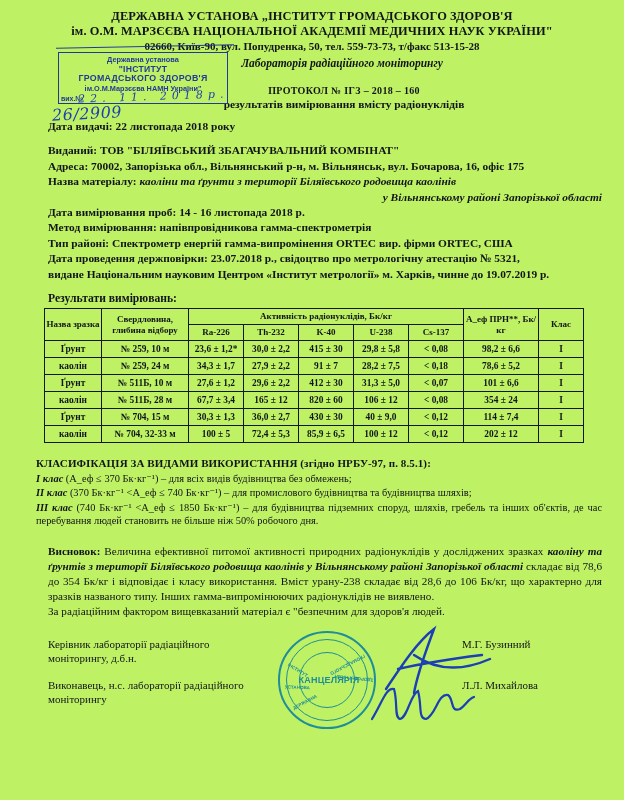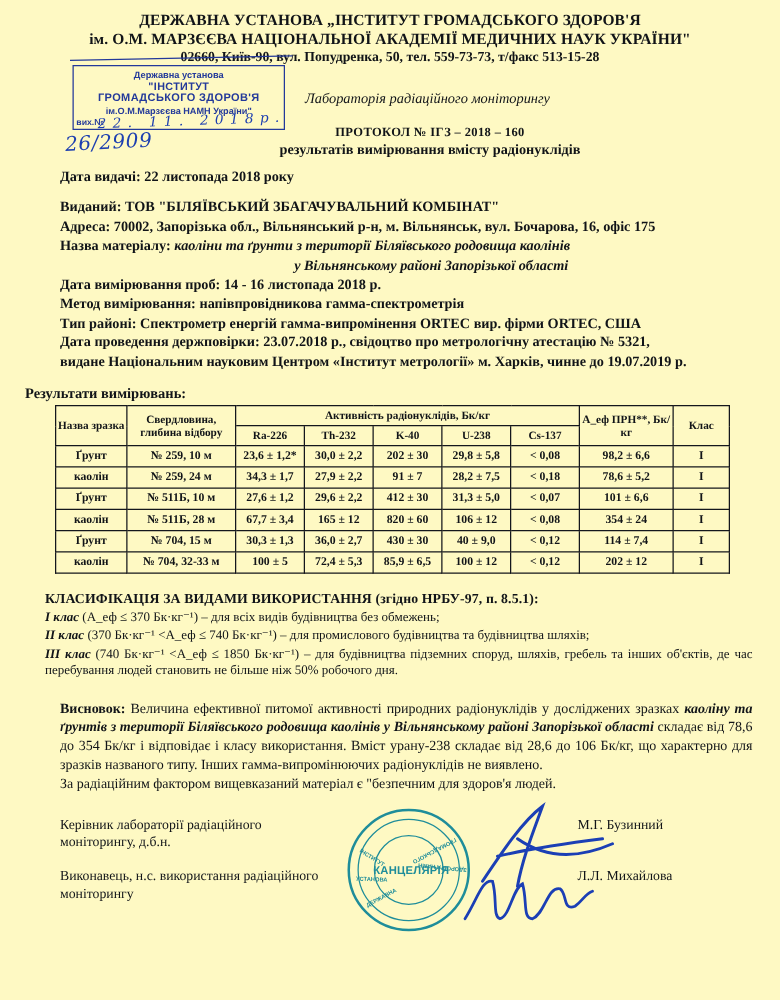--- a/index.html
+++ b/index.html
@@ -14,21 +14,21 @@
     font-family: "Liberation Serif", "DejaVu Serif", serif;
     color: #111418;
     overflow: hidden;
   }
   .page {
     position: relative;
     width: 624px;
     height: 800px;
     padding: 0;
     box-sizing: border-box;
-    background: #fef9c3;
+    background: #bef264;
   }
 
   
   .org-header {
     text-align: center;
     padding-top: 9px;
   }
   .org-line {
     font-weight: bold;
     font-size: 12.4px;
@@ -38,23 +38,23 @@
   }
   .addr-line {
     font-weight: bold;
     font-size: 11px;
     line-height: 14px;
     margin-top: 1px;
     white-space: nowrap;
   }
   .lab-line {
     font-style: italic;
-    font-weight: normal;
+    font-weight: bold;
     font-size: 11.5px;
-    margin-top: 20px;
+    margin-top: 4px;
     margin-left: 60px;
   }
 
   
   .rect-stamp {
     position: absolute;
     left: 58px;
     top: 52px;
     width: 170px;
     height: 52px;
@@ -139,30 +139,30 @@
   .mat-line1 {
     font-style: italic;
     font-weight: bold;
     display: inline-block;
     width: 400px;
     text-align: justify;
   }
   .mat-line2 {
     font-style: italic;
     font-weight: bold;
-    text-align: center;
+    text-align: right;
     margin-left: 40px;
   }
   .just { text-align: justify; }
 
   
   .res-label {
     font-weight: bold;
     font-size: 11.6px;
-    padding-left: 20px;
+    padding-left: 48px;
     margin-top: 10px;
     margin-bottom: 3px;
   }
   table.res {
     border-collapse: collapse;
     margin-left: 44px;
     width: 540px;
     font-size: 9.6px;
     font-weight: bold;
     table-layout: fixed;
@@ -393,21 +393,21 @@
         <th class="c-nuc">U-238</th>
         <th class="c-nuc">Cs-137</th>
       </tr>
     </thead>
     <tbody>
       <tr>
         <td>Ґрунт</td>
         <td>№ 259, 10 м</td>
         <td>23,6 ± 1,2*</td>
         <td>30,0 ± 2,2</td>
-        <td>202 ± 30</td>
+        <td>415 ± 30</td>
         <td>29,8 ± 5,8</td>
         <td>&lt; 0,08</td>
         <td>98,2 ± 6,6</td>
         <td>І</td>
       </tr>
       <tr>
         <td>каолін</td>
         <td>№ 259, 24 м</td>
         <td>34,3 ± 1,7</td>
         <td>27,9 ± 2,2</td>
@@ -509,20 +509,20 @@
     <div class="sign-row">
       <div class="sign-role">
         <div>Керівник лабораторії  радіаційного</div>
         <div>моніторингу, д.б.н.</div>
       </div>
       <div class="sign-name">М.Г. Бузинний</div>
     </div>
 
     <div class="sign-row">
       <div class="sign-role">
-        <div>Виконавець, н.с. використання радіаційного</div>
+        <div>Виконавець, н.с. лабораторії радіаційного</div>
         <div>моніторингу</div>
       </div>
       <div class="sign-name">Л.Л. Михайлова</div>
     </div>
   </div>
 
 </div>
 
 </body></html>

